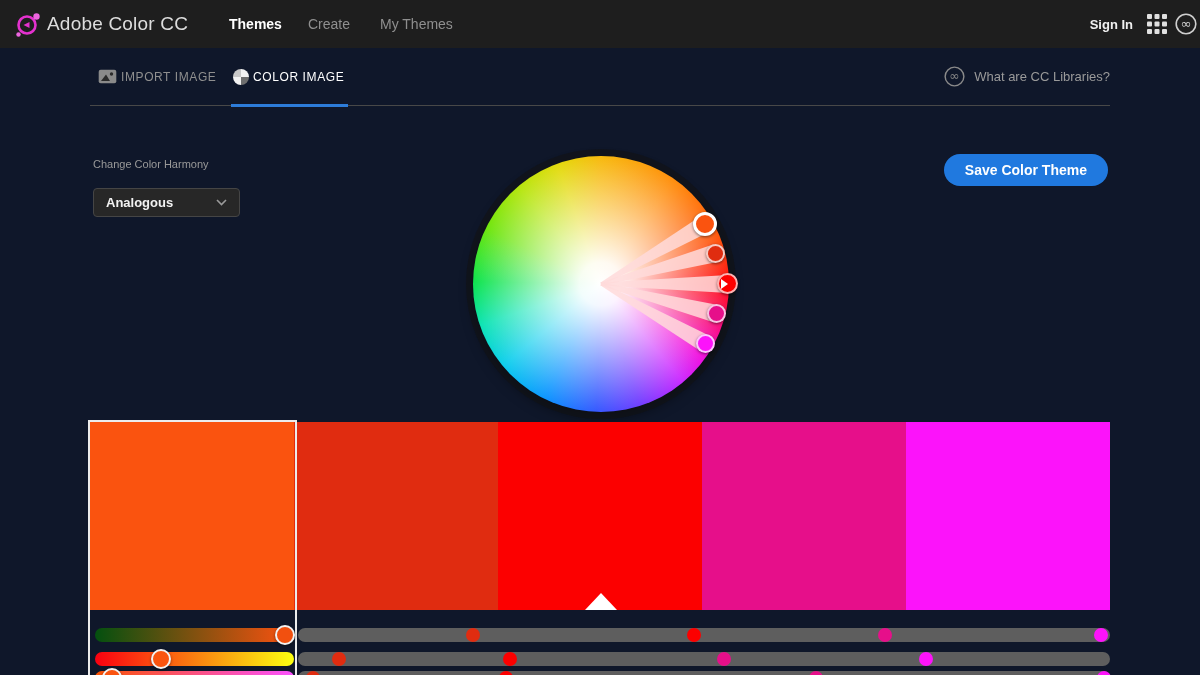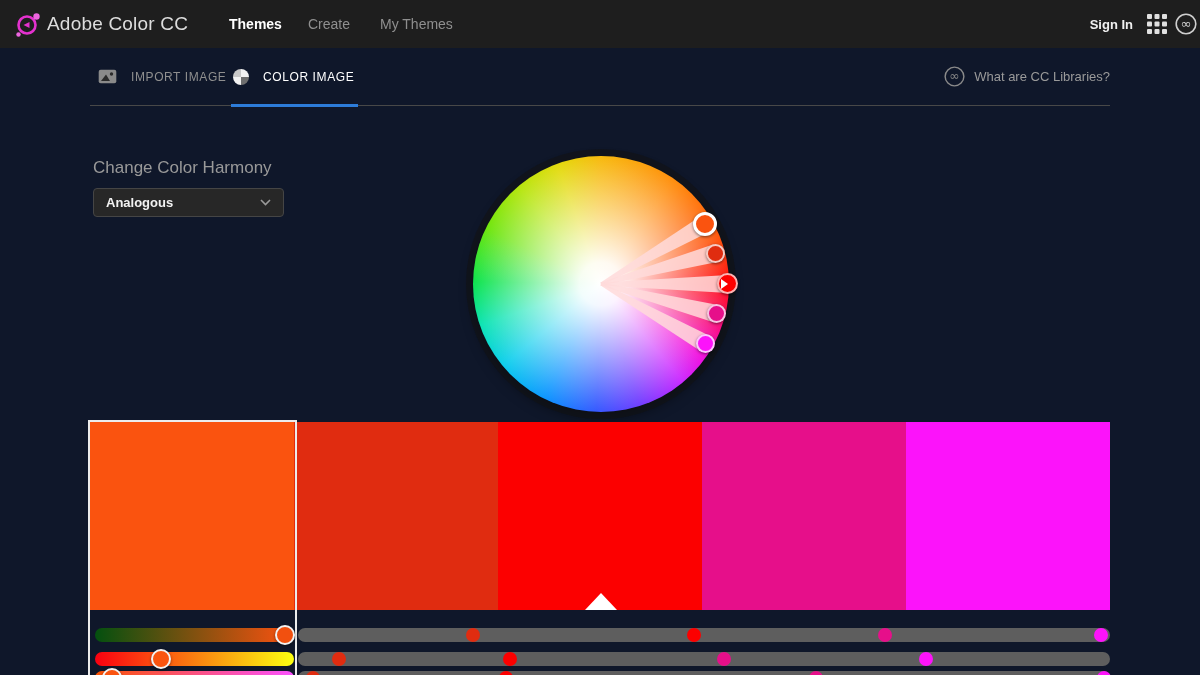--- a/index.html
+++ b/index.html
@@ -17,33 +17,33 @@
   .nav-item.active { color:#FFFFFF; font-weight:bold; }
   .nav-create { left:229px; } .nav-explore { left:308px; } .nav-mythemes { left:380px; }
   .signin { position:absolute; right:67px; top:50%; transform:translateY(-50%);
             color:#F0F0F0; font-size:13px; font-weight:bold; cursor:pointer; }
   .grid-icon { position:absolute; right:33px; top:14px; cursor:pointer; }
   .cc-icon-top { position:absolute; right:3px; top:13px; cursor:pointer; }
 
   
   .tabbar { position:absolute; left:90px; top:48px; width:1020px; height:58px;
             border-bottom:1px solid #484848; }
-  .tab { position:absolute; top:0; height:100%; display:flex; align-items:center; gap:14px;
+  .tab { position:absolute; top:0; height:100%; display:flex; align-items:center; gap:4px;
          font-size:12px; letter-spacing:0.6px; cursor:pointer; }
   .tab-import { left:8px; color:#8F8F8F; }
   .tab-wheel  { left:143px; color:#FFFFFF; }
   .tab-underline { position:absolute; left:-2px; right:-4px; bottom:-2px; height:3px; }
   .wheel-glyph { width:16px; height:16px; border-radius:50%;
      background:conic-gradient(#F2F2F2 0 90deg, #6E6E6E 90deg 180deg, #F2F2F2 180deg 270deg, #C8C8C8 270deg 360deg); }
   .cc-link { position:absolute; right:0; top:0; height:100%; display:flex; align-items:center;
              gap:9px; color:#9A9A9A; font-size:13px; cursor:pointer; }
 
   
-  .harmony-label { position:absolute; left:93px; top:158px; color:#999999; font-size:17px; }
-  .harmony-select { position:absolute; left:93px; top:188px; width:191px; height:29px;
+  .harmony-label { position:absolute; left:93px; top:158px; color:#999999; font-size:11px; }
+  .harmony-select { position:absolute; left:93px; top:188px; width:147px; height:29px;
       background:#272727; border:1px solid #454545; border-radius:4px; color:#F2F2F2;
       font-size:13px; font-weight:bold; display:flex; align-items:center; padding:0 12px;
       cursor:pointer; }
   .harmony-select .chev { margin-left:auto; color:#9A9A9A; }
   .save-btn { position:absolute; right:92px; top:154px; height:32px; padding:0 21px;
       border:none; border-radius:16px; color:#FFFFFF; font-size:14px; font-weight:bold;
       font-family:"Liberation Sans", sans-serif; cursor:pointer; }
 
   
   .wheel { position:absolute; left:473px; top:156px; width:256px; height:256px; border-radius:50%;
@@ -145,20 +145,21 @@
     </div>
   </div>
 
   <div class="harmony-label">Change Color Harmony</div>
   <div class="harmony-select">
     <span>Analogous</span>
     <svg class="chev" width="11" height="7" viewBox="0 0 11 7">
       <polyline points="1,1 5.5,5.5 10,1" fill="none" stroke="#9A9A9A" stroke-width="1.6"></polyline>
     </svg>
   </div>
+  <button class="save-btn" style="background: rgb(32, 121, 223);">Save Color Theme</button>
 
   <div class="wheel"></div>
   <svg class="rays" width="256" height="256" viewBox="0 0 256 256">
     <g fill="rgba(255,218,218,0.85)">
       <polygon points="127.3,126.7 227.5,60.2 236.5,75.8 128.8,129.3"></polygon>
       <polygon points="127.6,126.6 240.7,88.3 245.3,105.7 128.4,129.4"></polygon>
       <polygon points="128,126.5 255,119 255,137 128,129.5"></polygon>
       <polygon points="128.4,126.5 246.3,149.3 241.8,166.7 127.6,129.5"></polygon>
       <polygon points="128.7,126.7 237.5,180.2 228.5,195.8 127.3,129.3"></polygon>
     </g>

